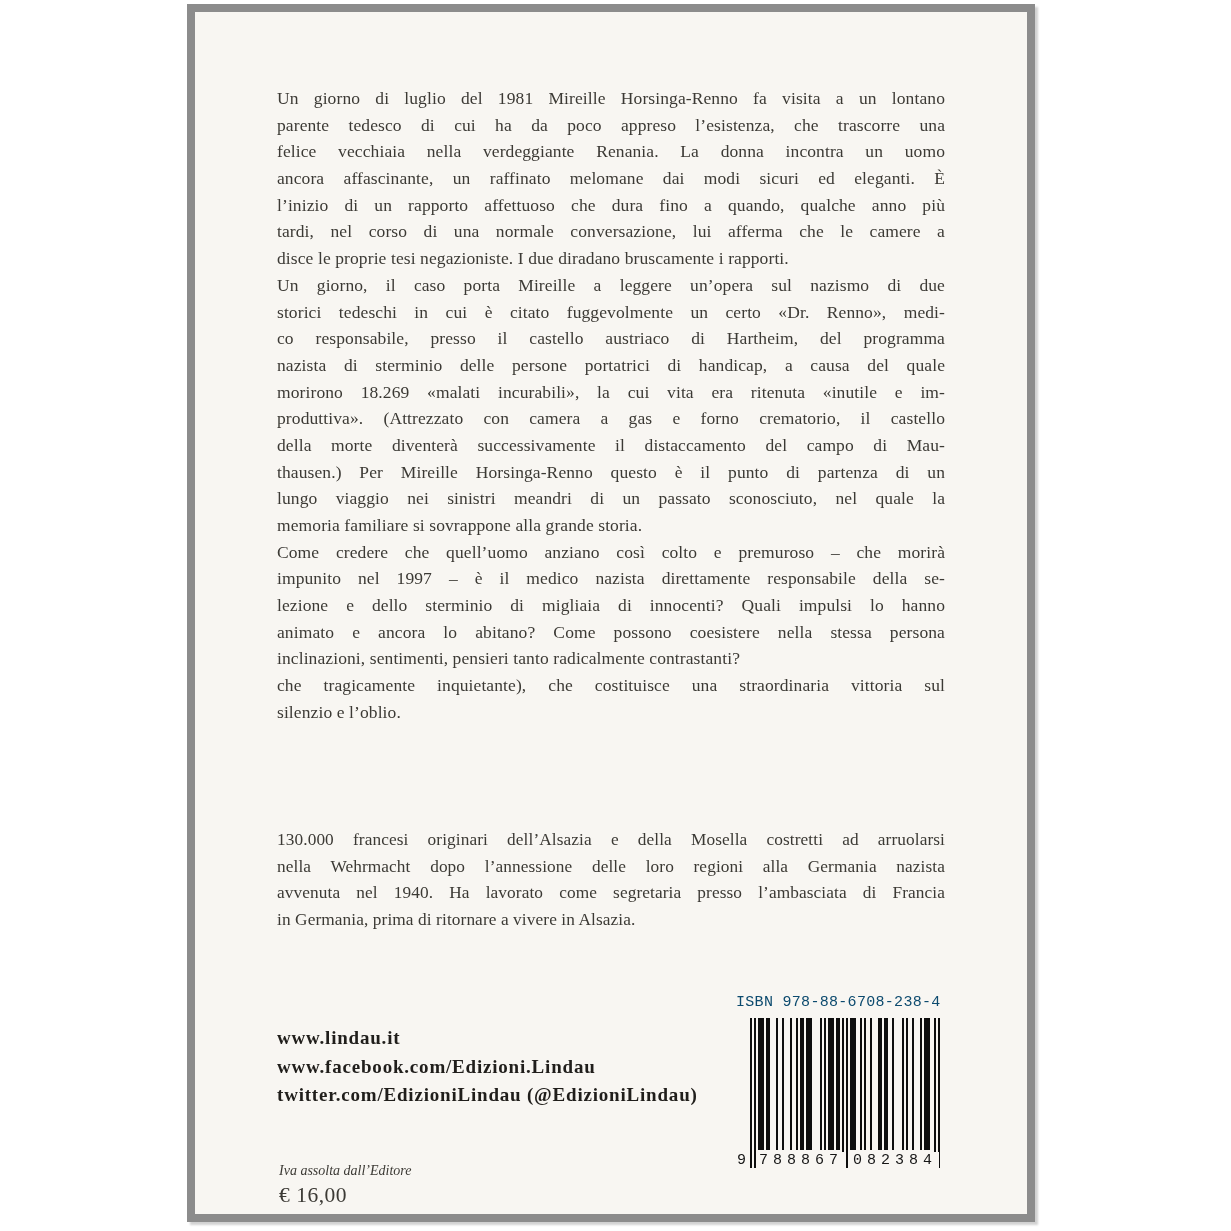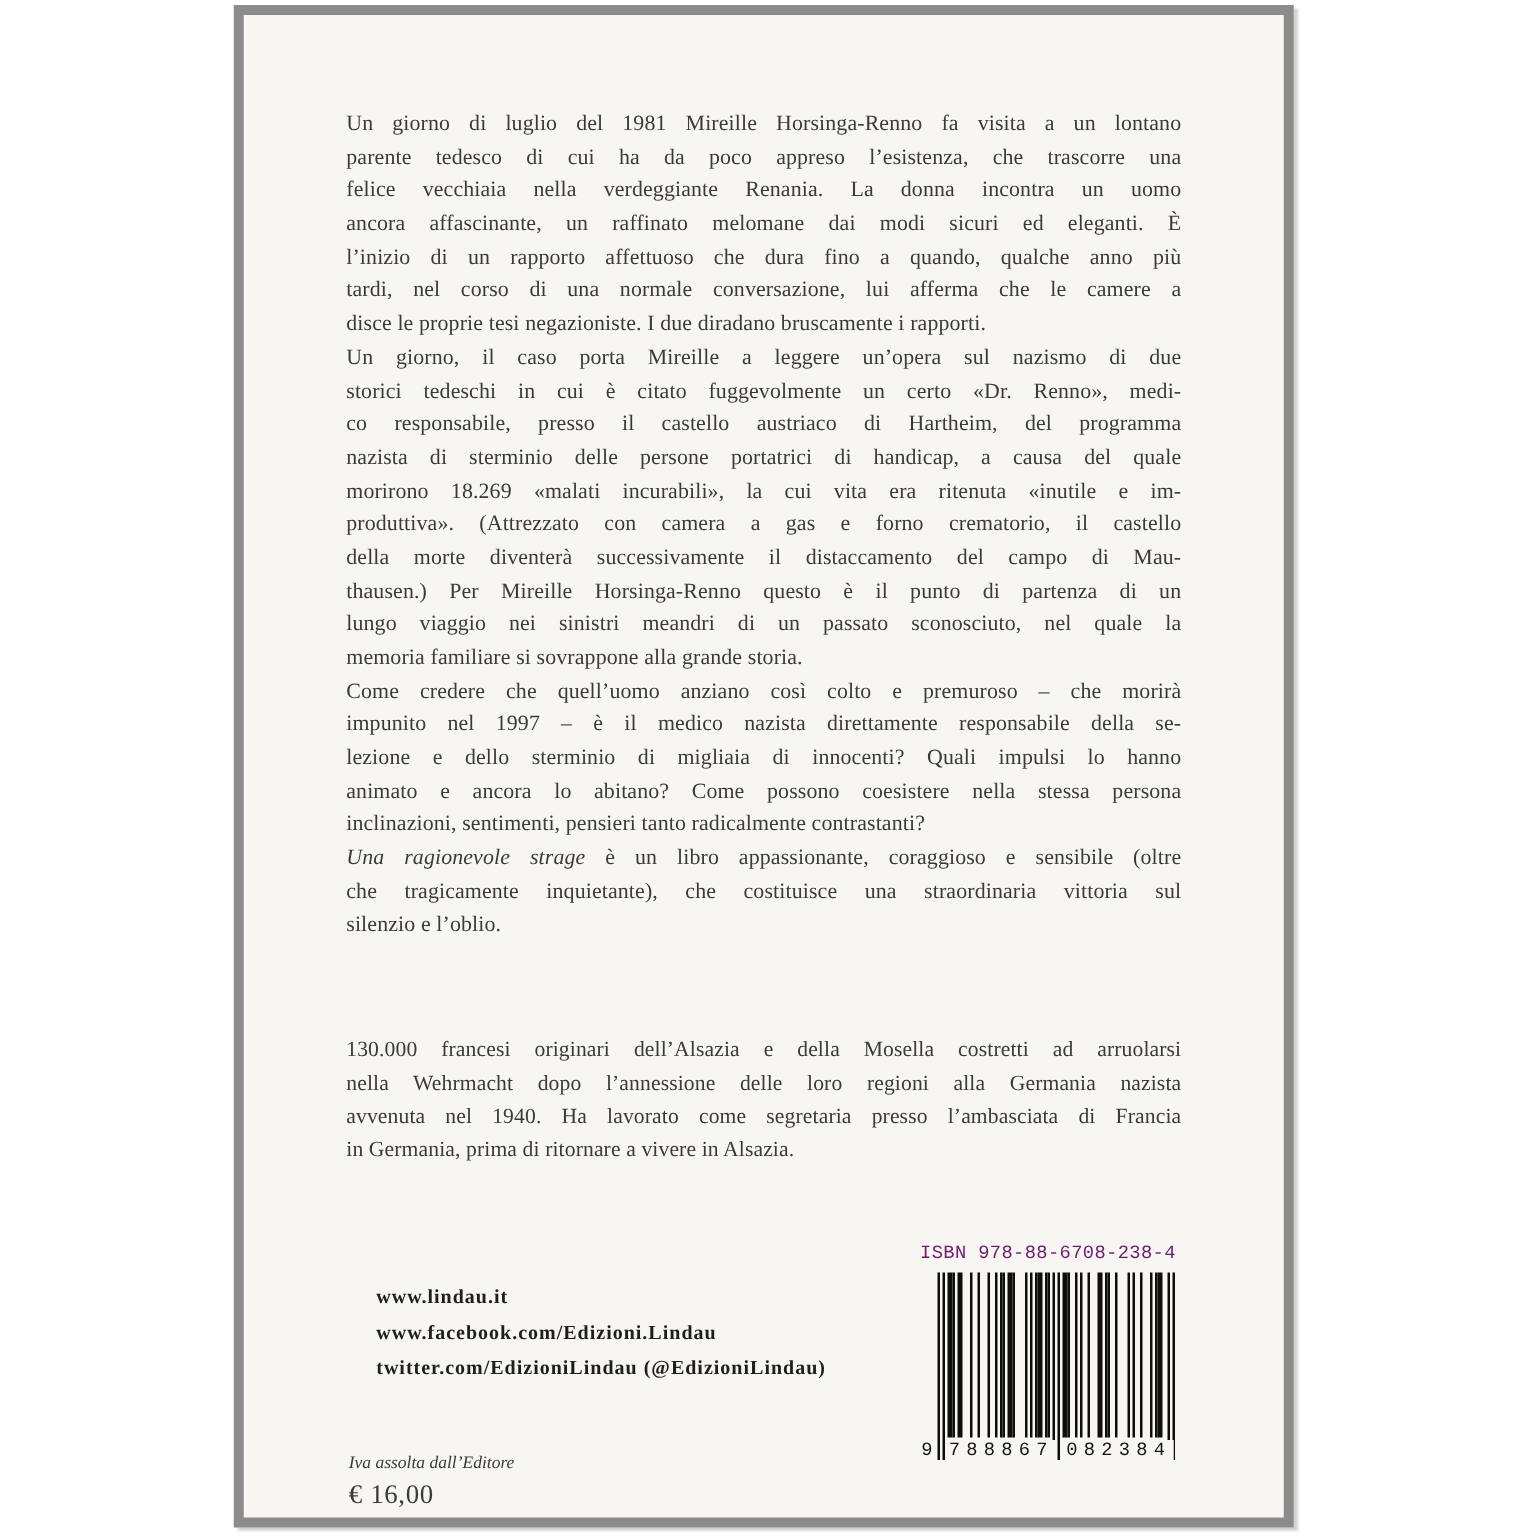--- a/index.html
+++ b/index.html
@@ -30,37 +30,37 @@
   .it{font-style:italic;}
   .bd{font-weight:bold;}
   .para{margin:0;padding:0;}
 
   #desc{top:73px;}
   #bio{top:815px; font-size:17.3px;}
 
   
   .links{
     position:absolute; left:82px; top:1012px;
-    font-weight:bold; font-size:16px; line-height:28.5px;
-    letter-spacing:0.8px; color:#201e1b;margin-left:24px;
+    font-weight:bold; font-size:19px; line-height:28.5px;
+    letter-spacing:0.8px; color:#201e1b;
   }
   .price{
     position:absolute; left:84px; top:1171px;
     font-size:21.5px; color:#3c3a35; letter-spacing:0.5px;text-align:right;
   }
   .vat{
     position:absolute; left:84px; top:1151px;
     font-style:italic; font-size:14px; color:#3c3a35;
   }
 
   
   .isbn-label{
     position:absolute; left:541px; top:982px;
     font-family:"Liberation Mono", monospace;
-    font-size:15px; letter-spacing:0.3px; color:#701a75;
+    font-size:15px; letter-spacing:0.3px; color:#0c4a6e;
     white-space:nowrap;
   }
   .barcode{
     position:absolute; left:555px; top:1006px;
     width:190px; height:166px;
   }
   .bars{position:absolute;left:0;top:0;display:flex;}
   .mod{width:2px;height:132px;background:transparent;}
   .mod.on{background:#0e0e0e;}
   .mod.g{height:150px;}
@@ -103,21 +103,20 @@
           <div class="tline lastline"><span>memoria familiare si sovrappone alla grande storia.</span></div>
         </div>
         <div class="para">
           <div class="tline"><span>Come credere che quell’uomo anziano così colto e premuroso – che morirà</span></div>
           <div class="tline"><span>impunito nel 1997 – è il medico nazista direttamente responsabile della se-</span></div>
           <div class="tline"><span>lezione e dello sterminio di migliaia di innocenti? Quali impulsi lo hanno</span></div>
           <div class="tline"><span>animato e ancora lo abitano? Come possono coesistere nella stessa persona</span></div>
           <div class="tline lastline"><span>inclinazioni, sentimenti, pensieri tanto radicalmente contrastanti?</span></div>
         </div>
         <div class="para">
-          <div class="tline"><span class="it">Una ragionevole strage</span><span> è un libro appassionante, coraggioso e sensibile (oltre</span></div>
           <div class="tline"><span>che tragicamente inquietante), che costituisce una straordinaria vittoria sul</span></div>
           <div class="tline lastline"><span>silenzio e l’oblio.</span></div>
         </div>
       </div>
 
     <div id="bio" class="textblock">
         <div class="tline"><span>130.000 francesi originari dell’Alsazia e della Mosella costretti ad arruolarsi</span></div>
         <div class="tline"><span>nella Wehrmacht dopo l’annessione delle loro regioni alla Germania nazista</span></div>
         <div class="tline"><span>avvenuta nel 1940. Ha lavorato come segretaria presso l’ambasciata di Francia</span></div>
         <div class="tline lastline"><span>in Germania, prima di ritornare a vivere in Alsazia.</span></div>

